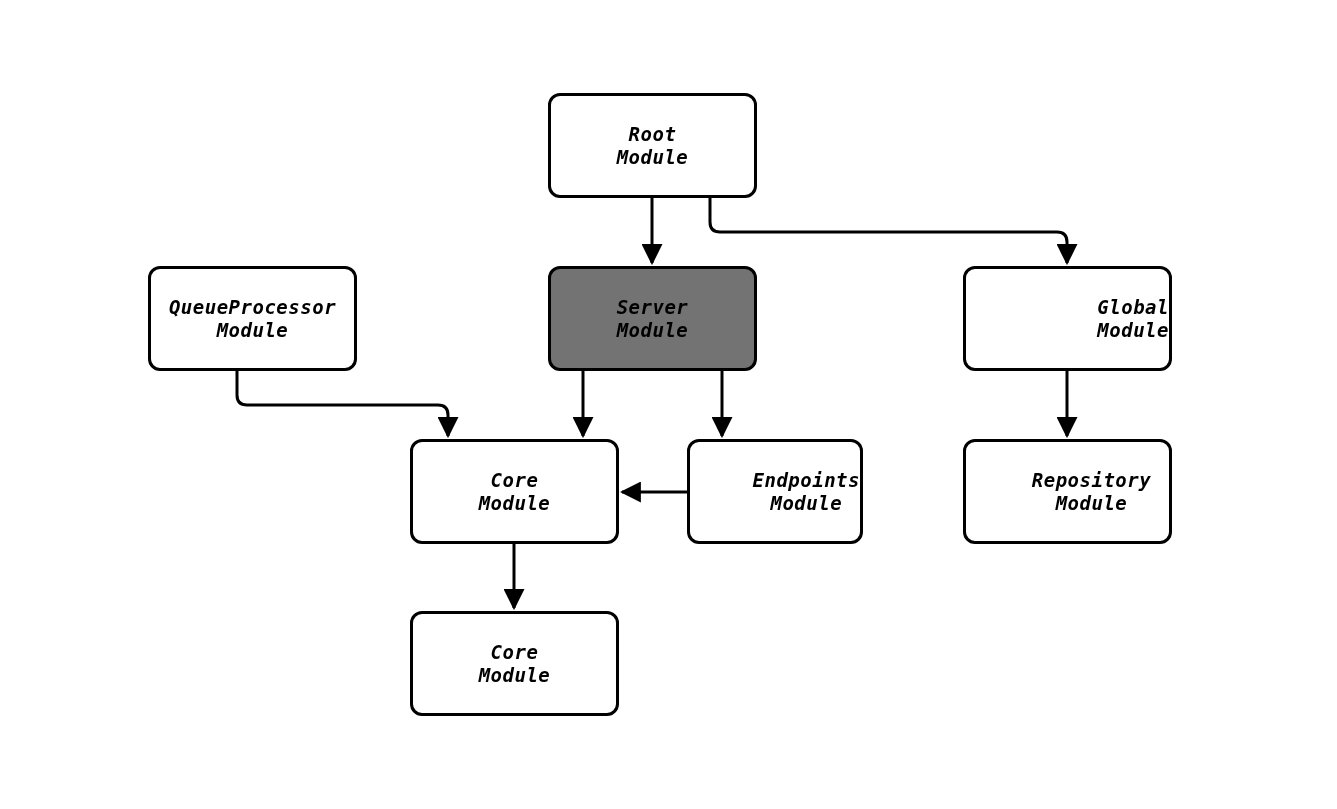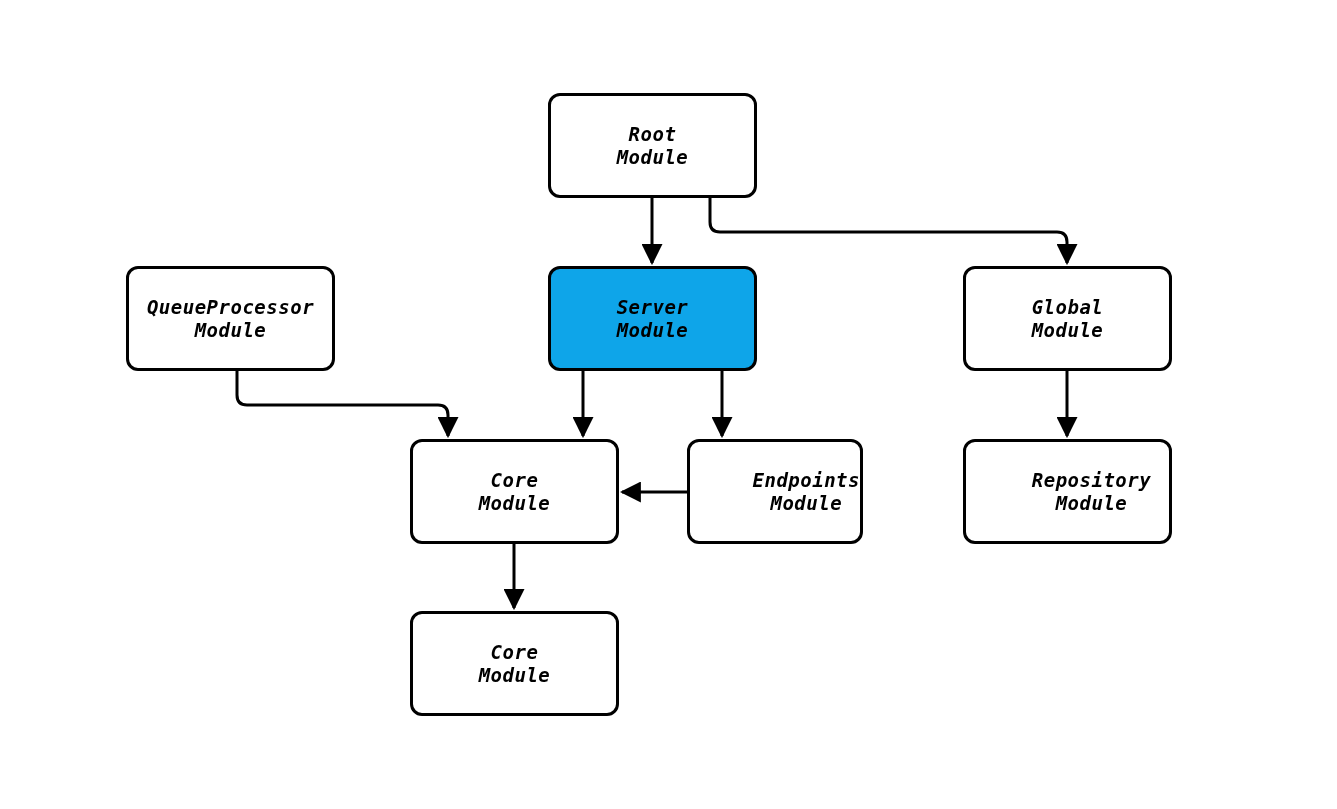--- a/index.html
+++ b/index.html
@@ -54,25 +54,25 @@
         <path d="M583,371 L583,436" fill="none" stroke="#000000" stroke-width="3" marker-end="url(#arrowhead)"></path>
         <path d="M722,371 L722,436" fill="none" stroke="#000000" stroke-width="3" marker-end="url(#arrowhead)"></path>
         <path d="M687,492 L622,492" fill="none" stroke="#000000" stroke-width="3" marker-end="url(#arrowhead)"></path>
         <path d="M1067,371 L1067,436" fill="none" stroke="#000000" stroke-width="3" marker-end="url(#arrowhead)"></path>
         <path d="M514,544 L514,608" fill="none" stroke="#000000" stroke-width="3" marker-end="url(#arrowhead)"></path>
       </g>
   </svg>
   <div id="node-layer">
       <div class="node" style="left: 548px; top: 93px; width: 209px; height: 105px; background: rgb(255, 255, 255); border-color: rgb(0, 0, 0); border-width: 3px;"><span>Root
 Module</span></div>
-      <div class="node" style="left: 126px; top: 266px; width: 209px; height: 105px; background: rgb(255, 255, 255); border-color: rgb(0, 0, 0); border-width: 3px;"><span>QueueProcessor
+      <div class="node" style="left: 148px; top: 266px; width: 209px; height: 105px; background: rgb(255, 255, 255); border-color: rgb(0, 0, 0); border-width: 3px;"><span>QueueProcessor
 Module</span></div>
-      <div class="node" style="left: 548px; top: 266px; width: 209px; height: 105px; background: #0ea5e9; border-color: rgb(0, 0, 0); border-width: 3px;"><span>Server
+      <div class="node" style="left: 548px; top: 266px; width: 209px; height: 105px; background: #737373; border-color: rgb(0, 0, 0); border-width: 3px;"><span>Server
 Module</span></div>
-      <div class="node" style="left: 963px; top: 266px; width: 209px; height: 105px; background: rgb(255, 255, 255); border-color: rgb(0, 0, 0); border-width: 3px;"><span>Global
+      <div class="node" style="left: 963px; top: 266px; width: 209px; height: 105px; background: rgb(255, 255, 255); border-color: rgb(0, 0, 0); border-width: 3px; justify-content: flex-end;"><span>Global
 Module</span></div>
       <div class="node" style="left: 410px; top: 439px; width: 209px; height: 105px; background: rgb(255, 255, 255); border-color: rgb(0, 0, 0); border-width: 3px;"><span>Core
 Module</span></div>
       <div class="node" style="left: 687px; top: 439px; width: 176px; height: 105px; background: rgb(255, 255, 255); border-color: rgb(0, 0, 0); border-width: 3px; justify-content: flex-end;"><span>Endpoints
 Module</span></div>
       <div class="node" style="left: 963px; top: 439px; width: 209px; height: 105px; background: rgb(255, 255, 255); border-color: rgb(0, 0, 0); border-width: 3px; padding-left: 48px;"><span>Repository
 Module</span></div>
       <div class="node" style="left: 410px; top: 611px; width: 209px; height: 105px; background: rgb(255, 255, 255); border-color: rgb(0, 0, 0); border-width: 3px;"><span>Core
 Module</span></div>
     </div>

